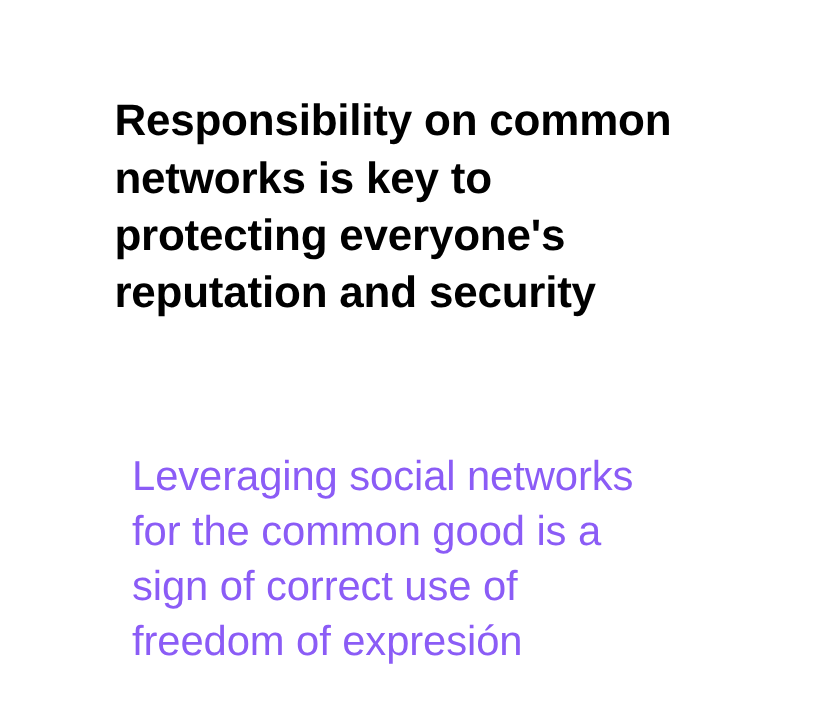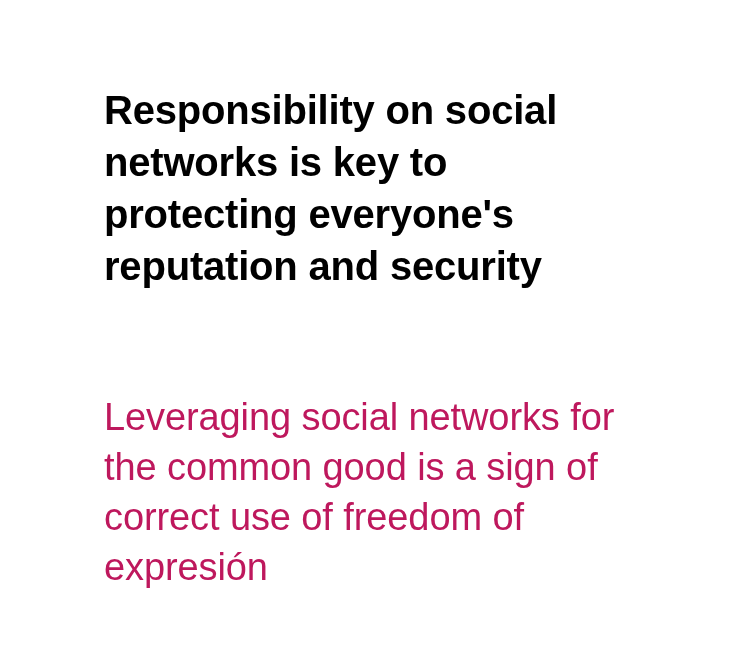--- a/index.html
+++ b/index.html
@@ -39,38 +39,38 @@
     text-align: left;
     word-wrap: break-word;
   }
 
   .body-block {
     margin: 0;
     padding-top: 100px;
   }
 
   .body-text {
-    margin: 0;
+    margin: 16px;
     font-size: 38px;
     font-weight: 400;
     line-height: 50px;
     letter-spacing: -0.1px;
-    color: #be185d;
+    color: #8b5cf6;
     text-align: left;
     word-wrap: break-word;
   }
 </style>
 </head>
 <body>
 
 <div class="page">
 
   <div class="content">
 
-    <h1 class="headline">Responsibility on social networks is key to protecting everyone's reputation and security</h1>
+    <h1 class="headline">Responsibility on common networks is key to protecting everyone's reputation and security</h1>
 
     <div class="body-block">
       <p class="body-text">Leveraging social networks for the common good is a sign of correct use of freedom of expresión</p>
     </div>
 
   </div>
 
 </div>
 
 </body></html>

